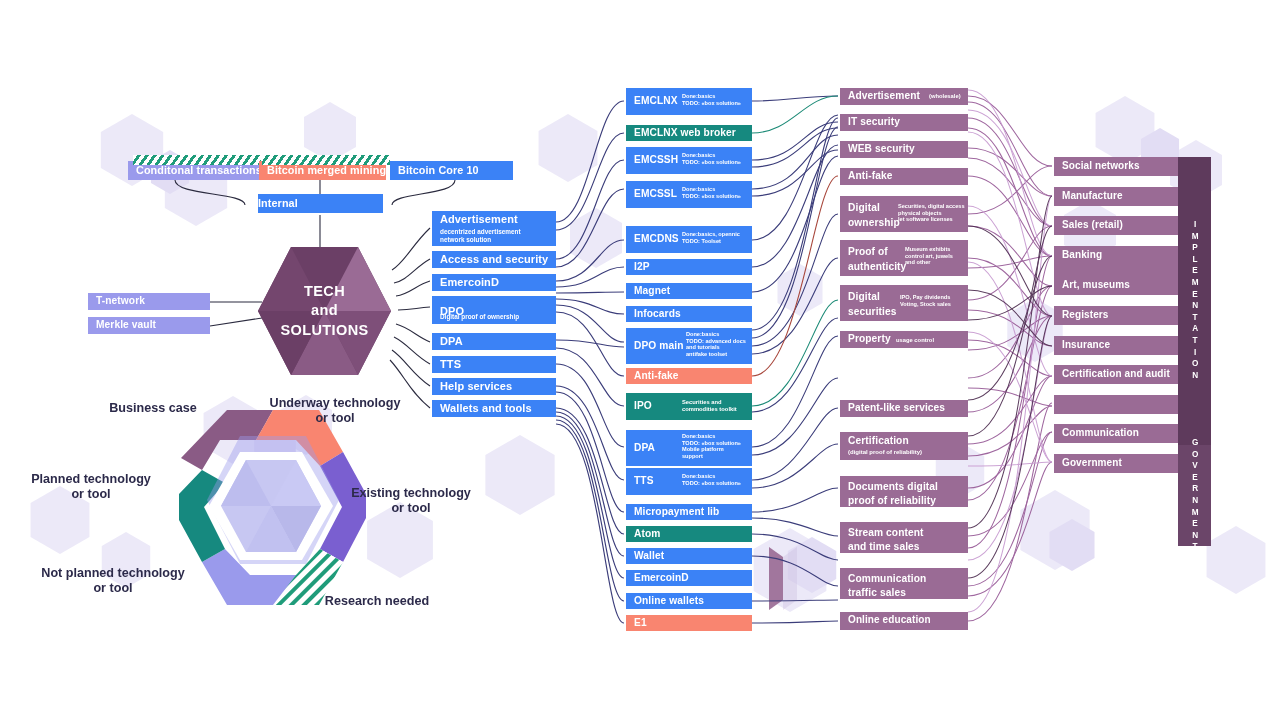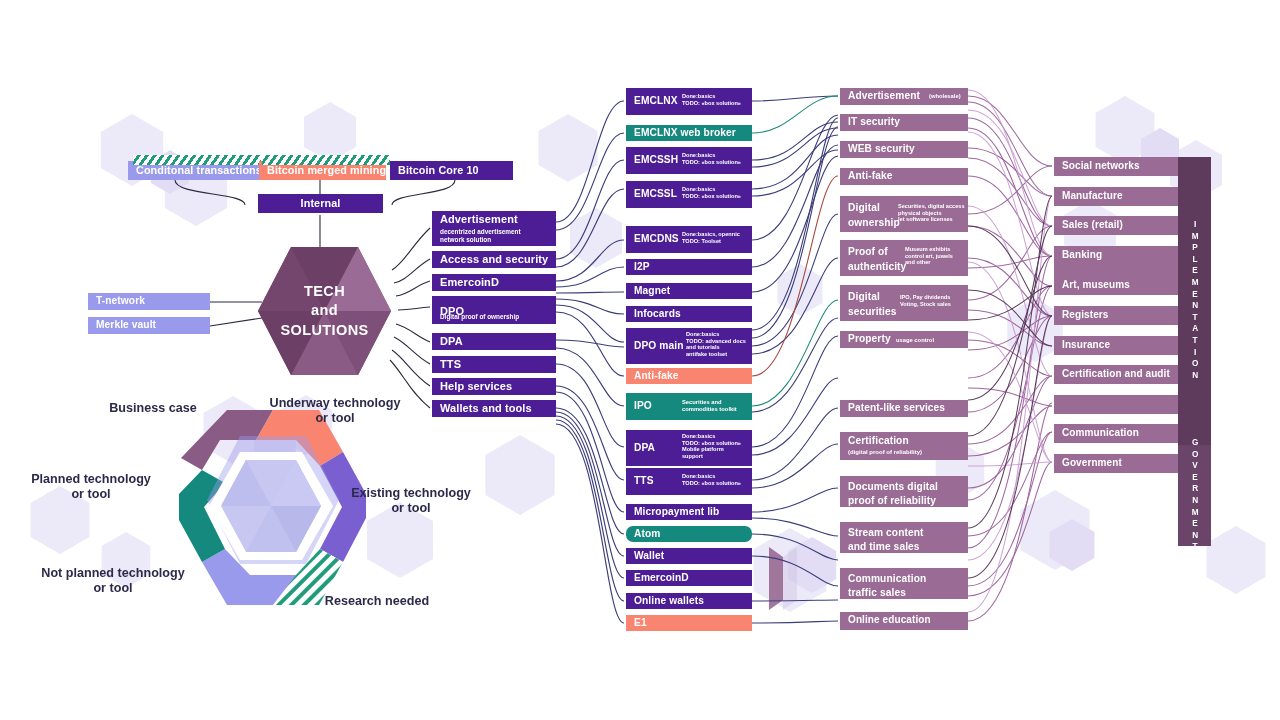--- a/index.html
+++ b/index.html
@@ -30,21 +30,21 @@
     line-height:1.05;
     letter-spacing:.1px;
     white-space:nowrap;
   }
   .box .sub{
     position:absolute;
     font-weight:bold;
     line-height:1.18;
     white-space:pre-line;
   }
-  .c-violet{background:#4c1d95;}
+  .c-violet{background:#3b82f6;}
   .c-lav{background:#9a9aec;}
   .c-teal{background:#16897f;}
   .c-salmon{background:#f98570;}
   .c-mauve{background:#9a6b95;}
 
   
   .hatch{
     position:absolute;
     background-image:repeating-linear-gradient(
        -55deg,
@@ -274,21 +274,21 @@
     <div class="box c-salmon" style="left:259px;top:161px;width:127px;height:19px;">
       <span class="t" style="top:4px;font-size:10.8px;">Bitcoin merged mining</span>
     </div>
     <div class="hatch" style="left:262px;top:155px;width:128px;height:10px;"></div>
 
     <div class="box c-violet" style="left:390px;top:161px;width:123px;height:19px;">
       <span class="t" style="top:4px;font-size:10.8px;">Bitcoin Core 10</span>
     </div>
 
     <div class="box c-violet" style="left:258px;top:194px;width:125px;height:19px;">
-      <span class="t" style="top:4px;left:0;width:125px;text-align:center;font-size:10.8px;">Internal</span>
+      <span class="t" style="top:4px;left:0;width:125px;font-size:10.8px;">Internal</span>
     </div>
 
     <div class="box c-lav" style="left:88px;top:293px;width:122px;height:17px;">
       <span class="t" style="top:3px;font-size:10.2px;">T-network</span>
     </div>
     <div class="box c-lav" style="left:88px;top:317px;width:122px;height:17px;">
       <span class="t" style="top:3px;font-size:10.2px;">Merkle vault</span>
     </div>
 
     <div id="hexcenter">
@@ -437,21 +437,21 @@
 support</span>
     </div>
     <div class="box c-violet" style="left:626px;top:468px;width:126px;height:27px;">
       <span class="t" style="top:8px;font-size:10.2px;">TTS</span>
       <span class="sub" style="left:56px;top:5px;font-size:5.6px;">Done:basics
 TODO: «box solution»</span>
     </div>
     <div class="box c-violet" style="left:626px;top:504px;width:126px;height:16px;">
       <span class="t" style="top:3px;font-size:10.2px;">Micropayment lib</span>
     </div>
-    <div class="box c-teal" style="left:626px;top:526px;width:126px;height:16px;border-radius:7px;">
+    <div class="box c-teal" style="left:626px;top:526px;width:126px;height:16px;">
       <span class="t" style="top:3px;font-size:10.2px;">Atom</span>
     </div>
     <div class="box c-violet" style="left:626px;top:548px;width:126px;height:16px;">
       <span class="t" style="top:3px;font-size:10.2px;">Wallet</span>
     </div>
     <div class="box c-violet" style="left:626px;top:570px;width:126px;height:16px;">
       <span class="t" style="top:3px;font-size:10.2px;">EmercoinD</span>
     </div>
     <div class="box c-violet" style="left:626px;top:593px;width:126px;height:16px;">
       <span class="t" style="top:3px;font-size:10.2px;">Online wallets</span>

